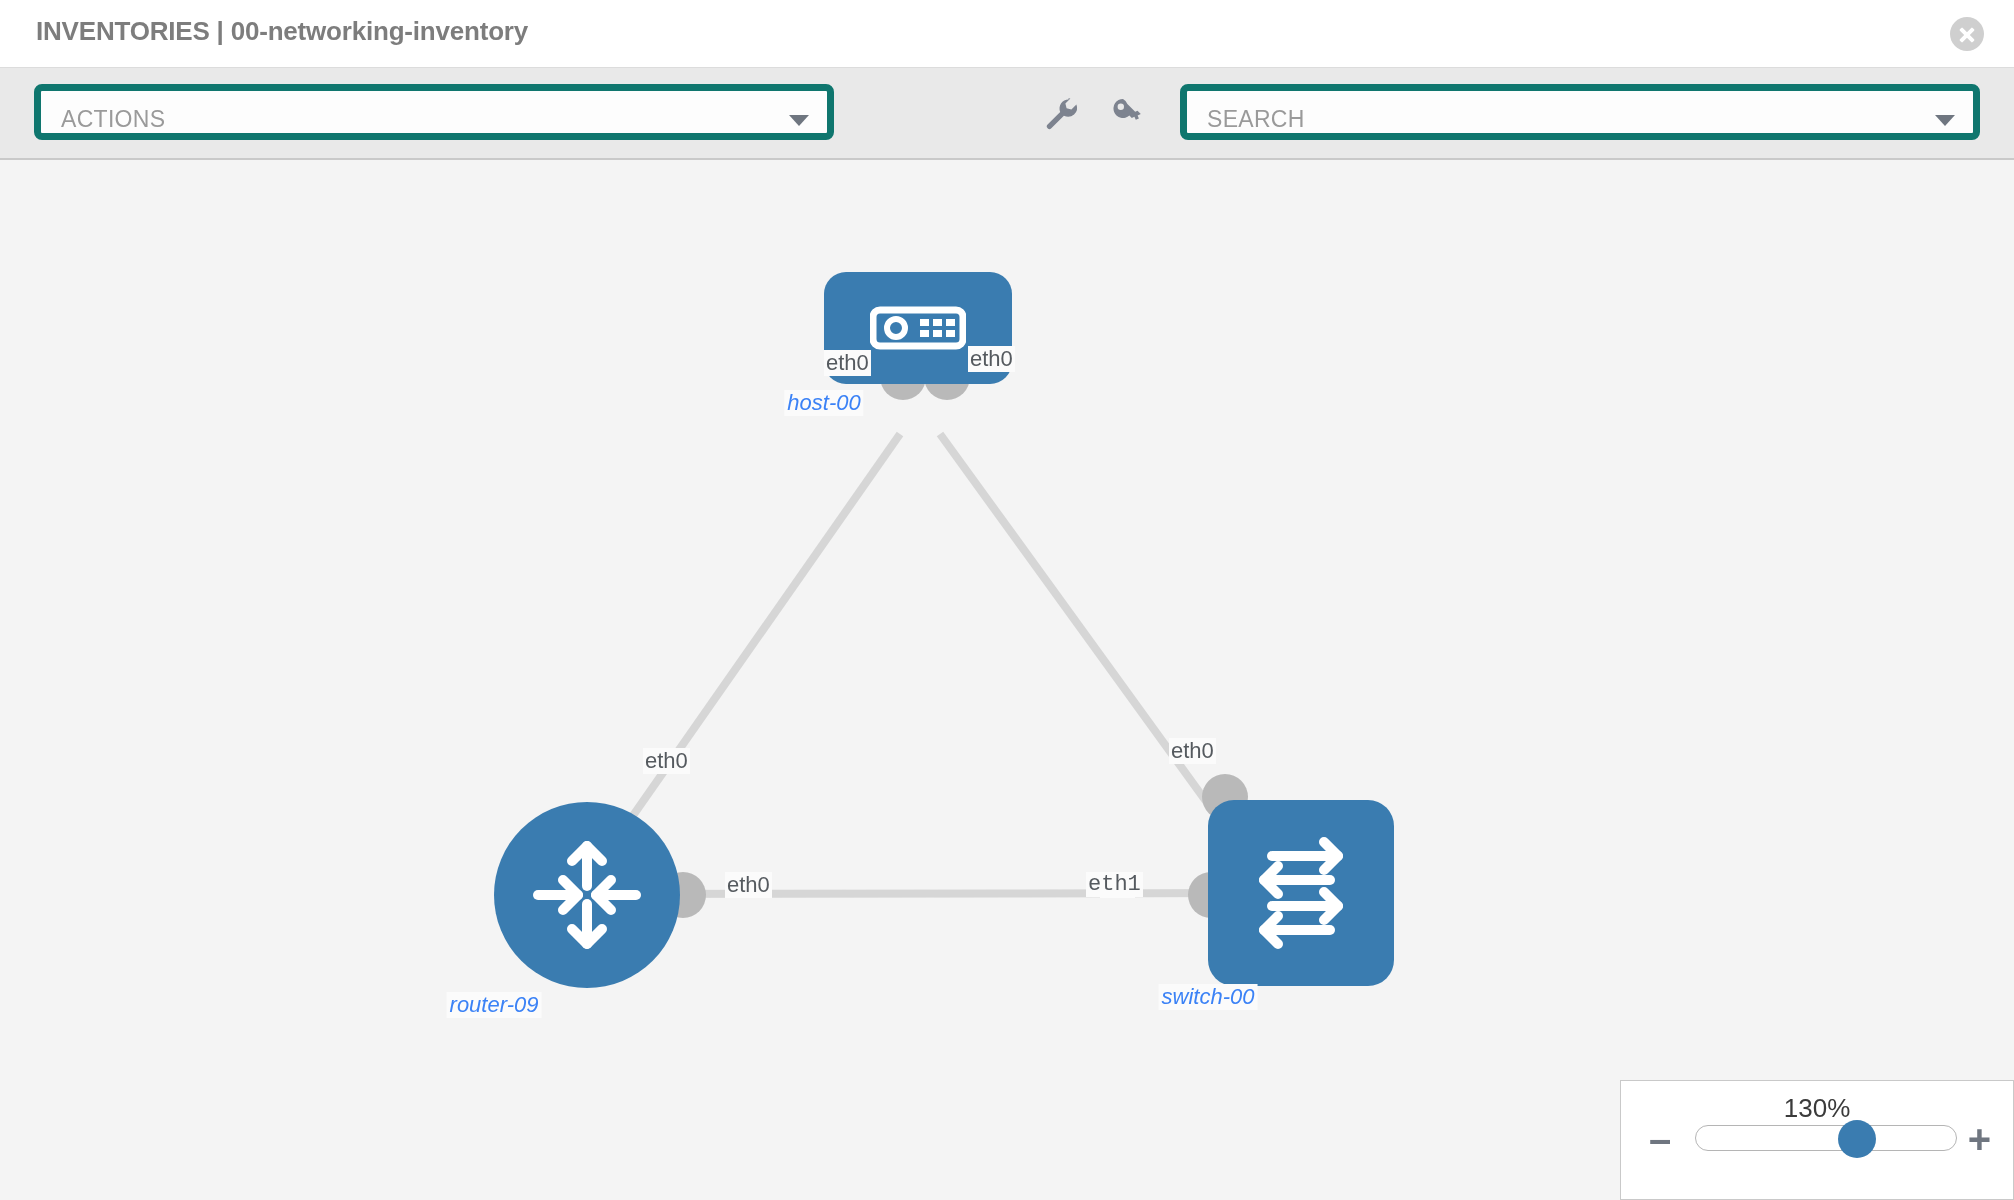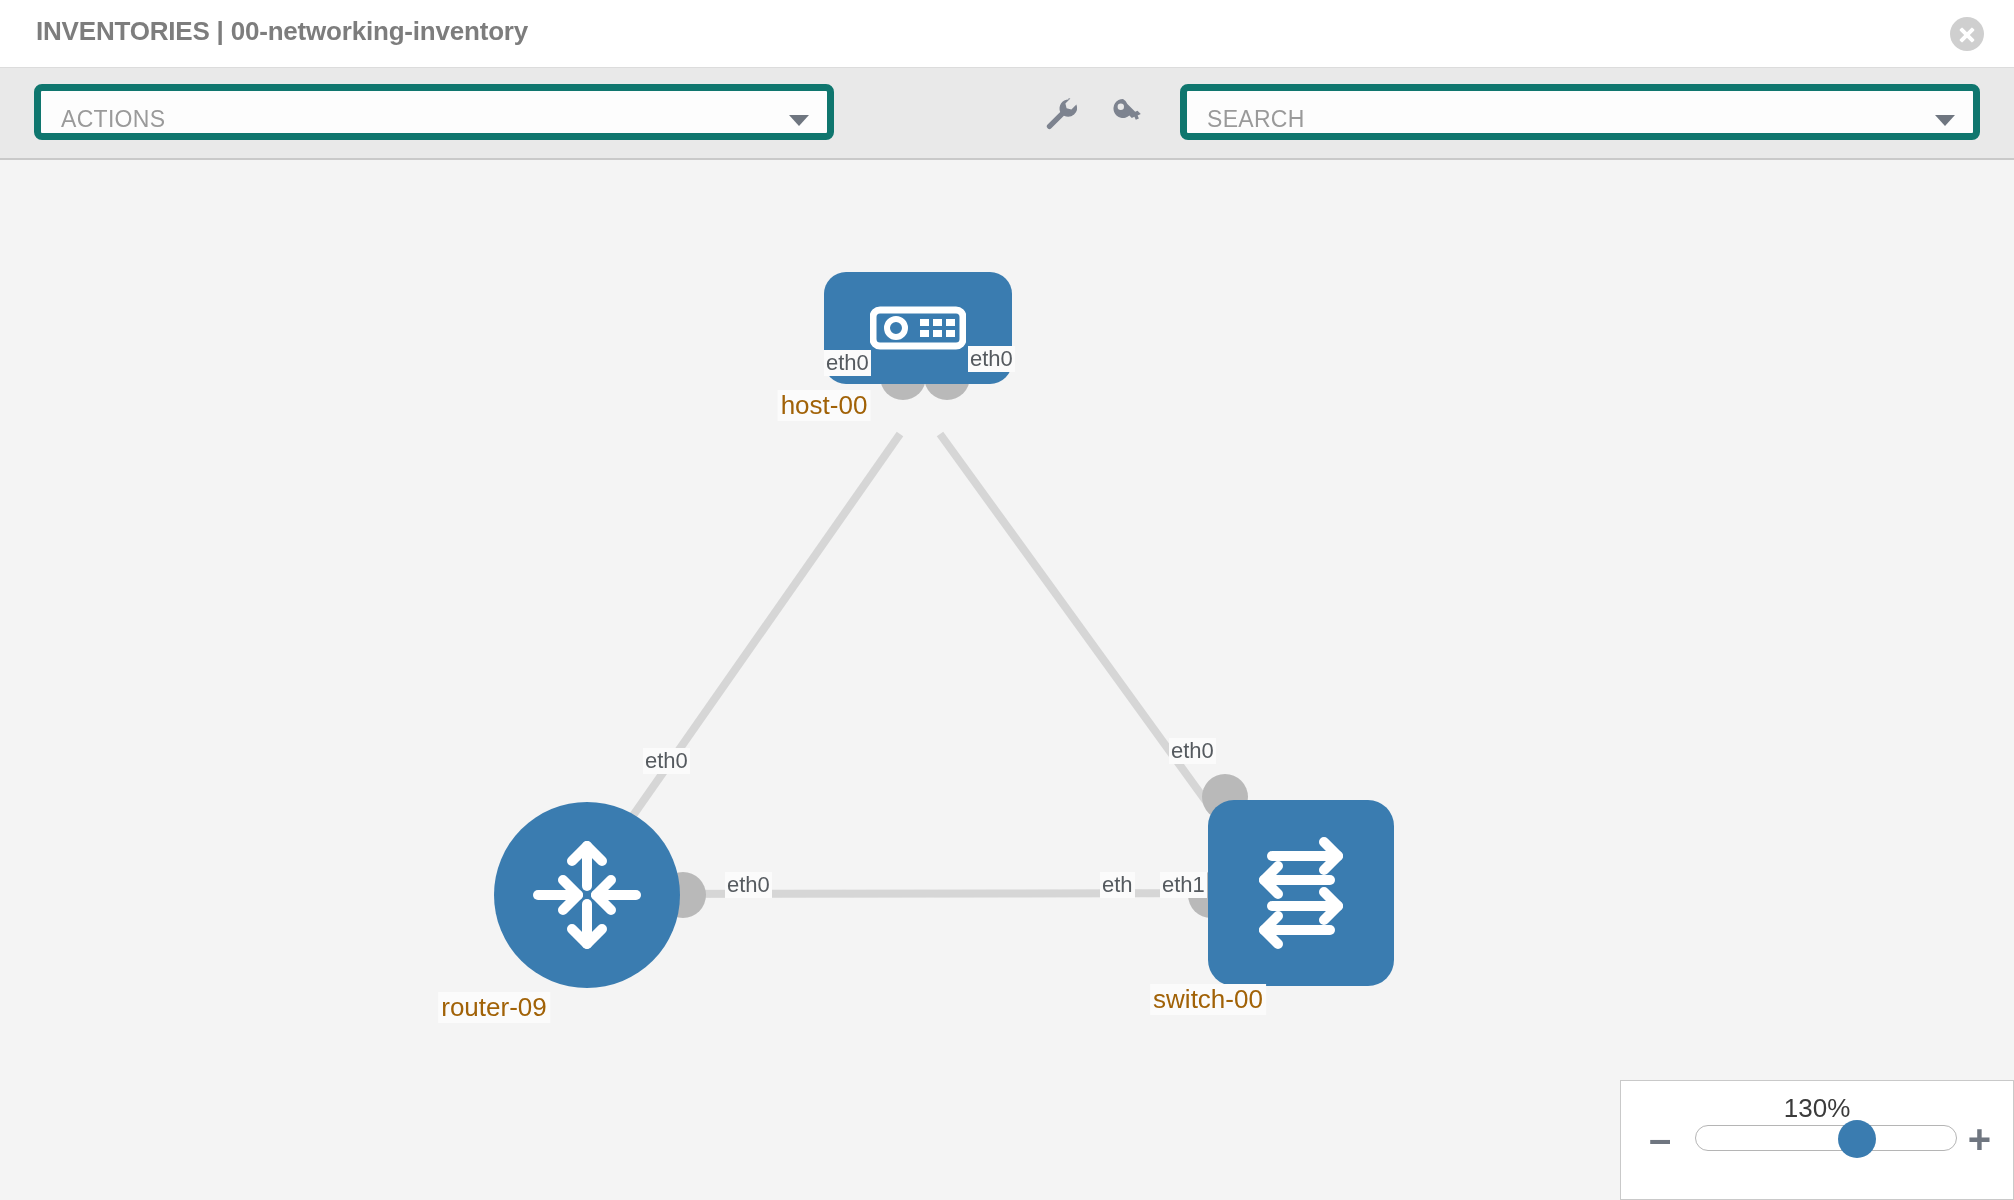--- a/index.html
+++ b/index.html
@@ -74,22 +74,22 @@
 
   .node { position: absolute; }
   .node-shape {
     position: absolute; left: 0; top: 0;
     background: #3a7cb0;
     display: flex; align-items: center; justify-content: center;
     cursor: pointer;
   }
   .node-label {
     position: absolute; left: 50%; transform: translateX(-50%);
-    font-size: 26px; color: #a16207; white-space: nowrap;
-    background: #fbfbfb; padding: 0 3px;
+    font-size: 22px; color: #3b82f6; white-space: nowrap;
+    background: #fbfbfb; padding: 0 3px; font-style: italic;
   }
 
   
   #node-host   { left: 824px; top: 110px; }
   #node-host .node-shape { width: 188px; height: 112px; border-radius: 22px; }
   #node-host .node-label { top: 118px; }
   
   #node-router { left: 494px; top: 640px; }
   #node-router .node-shape { width: 186px; height: 186px; border-radius: 50%; }
   #node-router .node-label { top: 190px; }
@@ -237,21 +237,21 @@
       </div>
       <div class="node-label">switch-00</div>
     </div>
 
     <div class="edge-label" style="left:824px; top:188px;">eth0</div>
     <div class="edge-label" style="left:968px; top:184px;">eth0</div>
     <div class="edge-label" style="left:643px; top:586px;">eth0</div>
     <div class="edge-label" style="left:1169px; top:576px;">eth0</div>
     <div class="edge-label" style="left:725px; top:710px;">eth0</div>
     <div class="edge-label" style="left:1100px; top:710px;">eth</div>
-    <div class="edge-label" style="left:1160px; top:710px;">eth1</div>
+    <div class="edge-label" style="left:1086px; top:710px;font-family:Liberation Mono, monospace;">eth1</div>
   </div>
 
   <div class="zoom-panel">
     <div class="zoom-value">130%</div>
     <div class="zoom-minus">–</div>
     <div class="zoom-track">
       <div class="zoom-thumb" id="zoom-thumb" style="left: calc(62% - 19px);"></div>
     </div>
     <div class="zoom-plus">+</div>
   </div>

